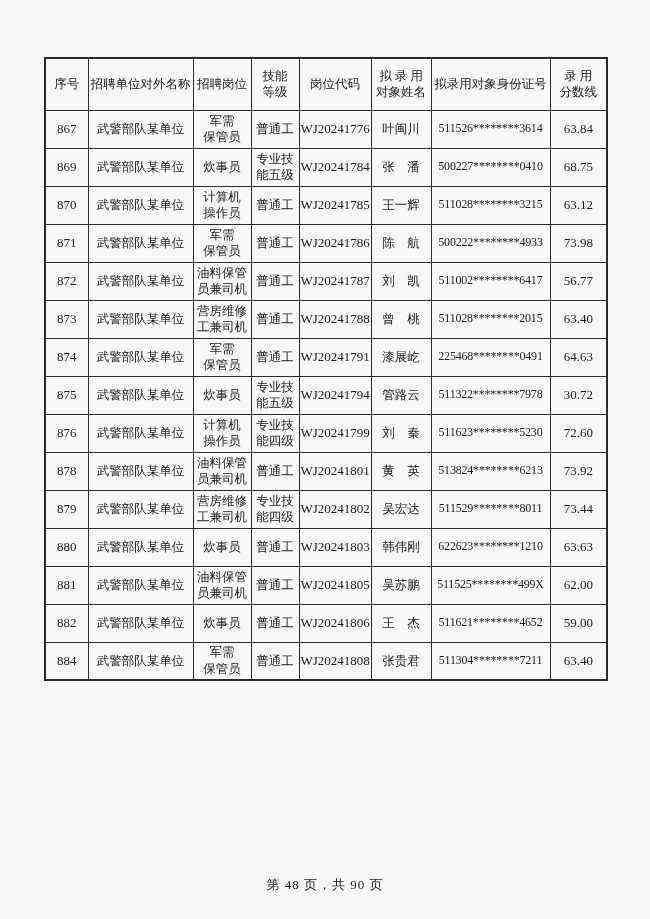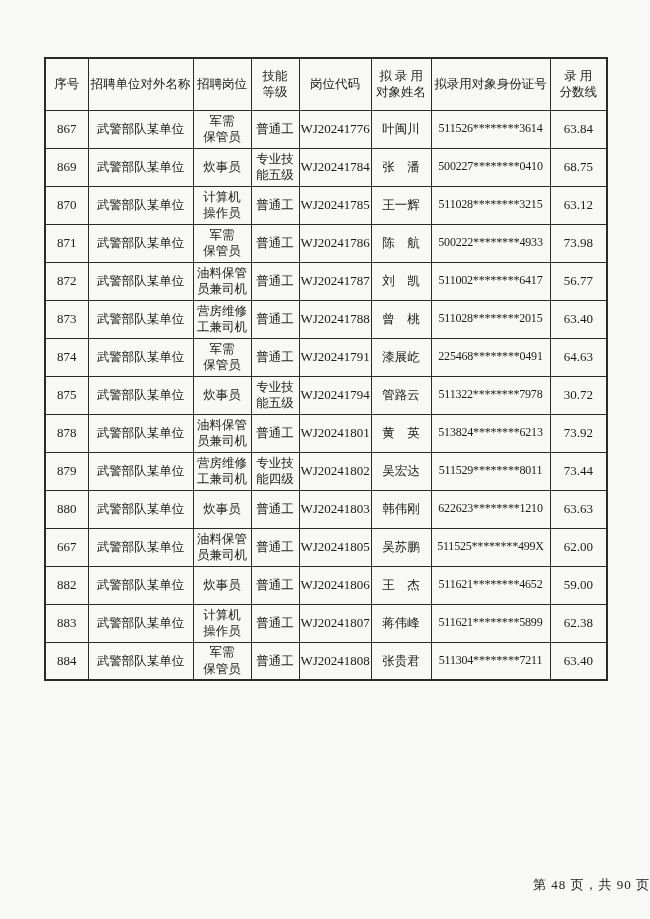--- a/index.html
+++ b/index.html
@@ -59,21 +59,21 @@
   }
   td.cell-code, td.cell-score, td.cell-no {
     font-size: 13px;
     font-family: Liberation Serif, serif;
   }
   .footer {
     position: absolute;
     left: 0;
     top: 876px;
     width: 100%;
-    text-align: right;
+    text-align: center;
     font-size: 13px;
     letter-spacing: 1px;
     color: #222222;
   }
 </style>
 </head>
 <body>
 
 <div class="table-wrap">
   <table>
@@ -185,20 +185,32 @@
           <td class="cell-unit">武警部队某单位</td>
           <td class="cell-position">炊事员</td>
           <td class="cell-level">专业技
 能五级</td>
           <td class="cell-code">WJ20241794</td>
           <td class="cell-name">管路云</td>
           <td class="cell-id_number">511322********7978</td>
           <td class="cell-score">30.72</td>
         </tr>
         <tr>
+          <td class="cell-no">876</td>
+          <td class="cell-unit">武警部队某单位</td>
+          <td class="cell-position">计算机
+操作员</td>
+          <td class="cell-level">专业技
+能四级</td>
+          <td class="cell-code">WJ20241799</td>
+          <td class="cell-name">刘　秦</td>
+          <td class="cell-id_number">511623********5230</td>
+          <td class="cell-score">72.60</td>
+        </tr>
+        <tr>
           <td class="cell-no">878</td>
           <td class="cell-unit">武警部队某单位</td>
           <td class="cell-position">油料保管
 员兼司机</td>
           <td class="cell-level">普通工</td>
           <td class="cell-code">WJ20241801</td>
           <td class="cell-name">黄　英</td>
           <td class="cell-id_number">513824********6213</td>
           <td class="cell-score">73.92</td>
         </tr>
@@ -218,50 +230,39 @@
           <td class="cell-no">880</td>
           <td class="cell-unit">武警部队某单位</td>
           <td class="cell-position">炊事员</td>
           <td class="cell-level">普通工</td>
           <td class="cell-code">WJ20241803</td>
           <td class="cell-name">韩伟刚</td>
           <td class="cell-id_number">622623********1210</td>
           <td class="cell-score">63.63</td>
         </tr>
         <tr>
-          <td class="cell-no">667</td>
+          <td class="cell-no">881</td>
           <td class="cell-unit">武警部队某单位</td>
           <td class="cell-position">油料保管
 员兼司机</td>
           <td class="cell-level">普通工</td>
           <td class="cell-code">WJ20241805</td>
           <td class="cell-name">吴苏鹏</td>
           <td class="cell-id_number">511525********499X</td>
           <td class="cell-score">62.00</td>
         </tr>
         <tr>
           <td class="cell-no">882</td>
           <td class="cell-unit">武警部队某单位</td>
           <td class="cell-position">炊事员</td>
           <td class="cell-level">普通工</td>
           <td class="cell-code">WJ20241806</td>
           <td class="cell-name">王　杰</td>
           <td class="cell-id_number">511621********4652</td>
           <td class="cell-score">59.00</td>
-        </tr>
-        <tr>
-          <td class="cell-no">883</td>
-          <td class="cell-unit">武警部队某单位</td>
-          <td class="cell-position">计算机
-操作员</td>
-          <td class="cell-level">普通工</td>
-          <td class="cell-code">WJ20241807</td>
-          <td class="cell-name">蒋伟峰</td>
-          <td class="cell-id_number">511621********5899</td>
-          <td class="cell-score">62.38</td>
         </tr>
         <tr>
           <td class="cell-no">884</td>
           <td class="cell-unit">武警部队某单位</td>
           <td class="cell-position">军需
 保管员</td>
           <td class="cell-level">普通工</td>
           <td class="cell-code">WJ20241808</td>
           <td class="cell-name">张贵君</td>
           <td class="cell-id_number">511304********7211</td>

